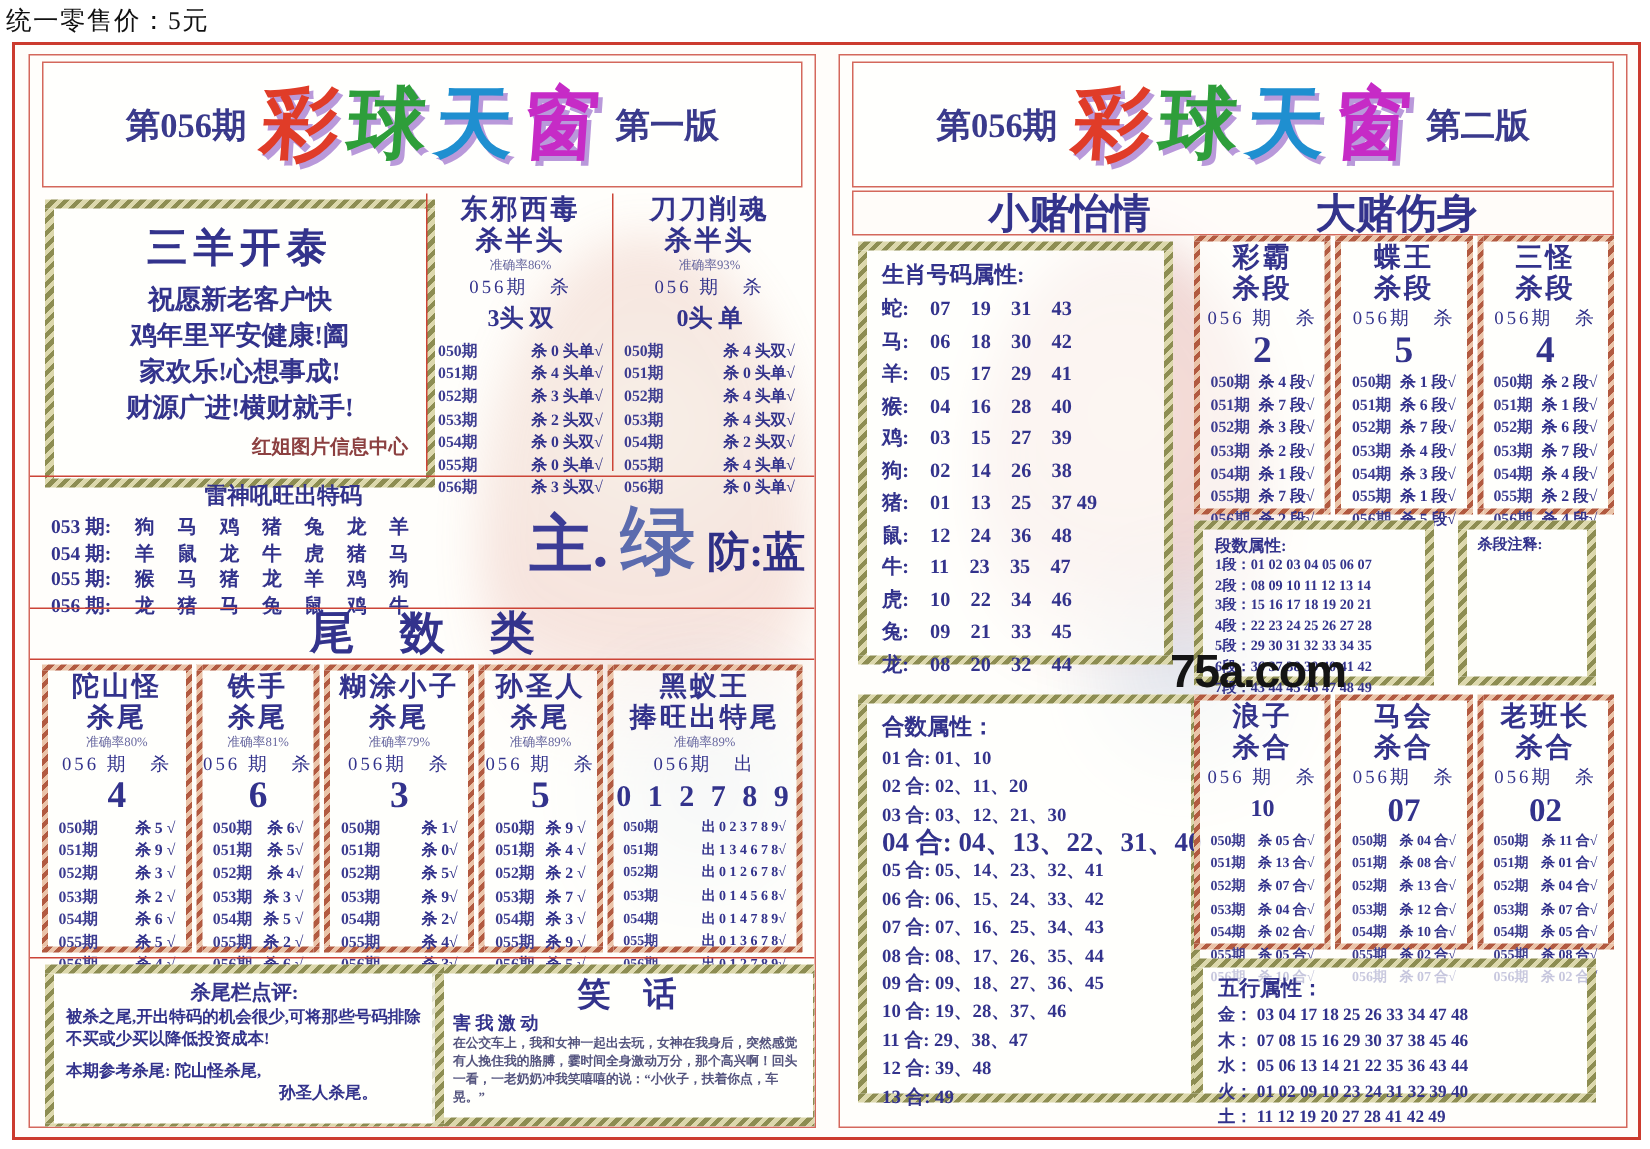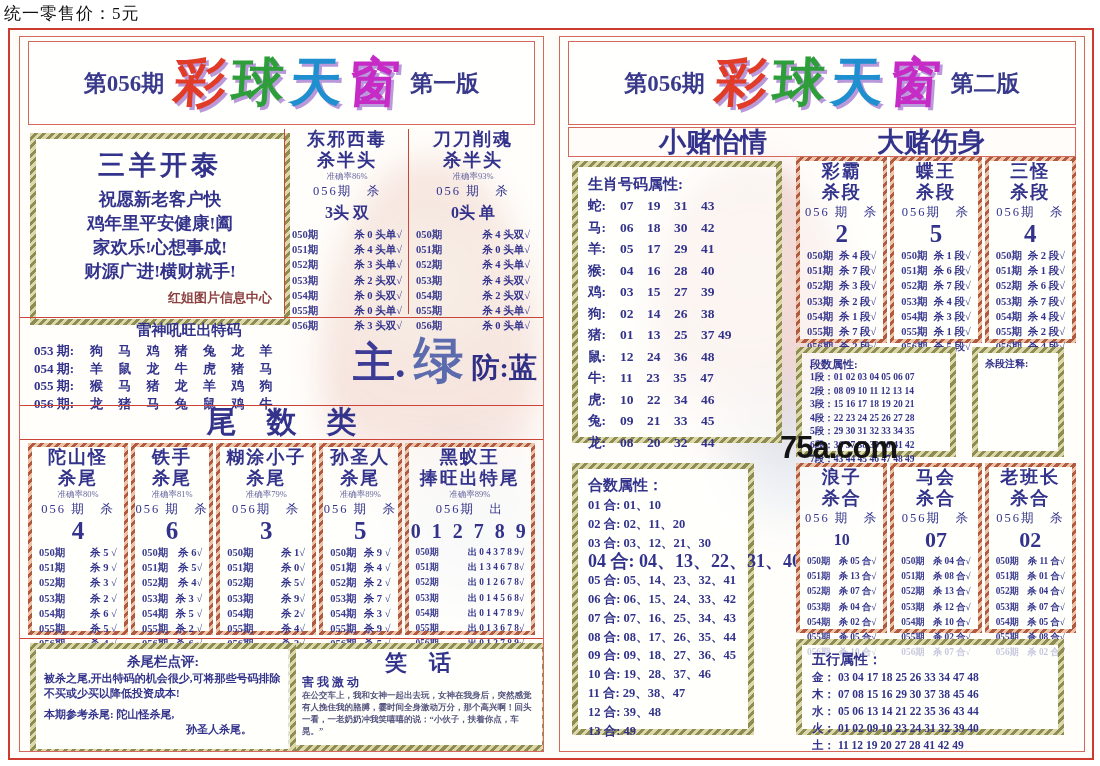--- a/index.html
+++ b/index.html
@@ -351,21 +351,21 @@
         <div class="rbox kcol tight" style="flex:1.4;">
           <div class="t1">黑蚁王</div>
           <div class="t1">捧旺出特尾</div>
           <div class="acc">准确率89%</div>
           <div class="cl">056期　出</div>
           <div class="big" style="font-size:20px;letter-spacing:3px;">0 1 2 7 8 9</div>
           <div class="rows">
 
           <div class="krow">
                 <span class="p">050期</span>
-                <span class="v">出 0 4 3 7 8 9√</span>
+                <span class="v">出 0 2 3 7 8 9√</span>
               </div>
               <div class="krow">
                 <span class="p">051期</span>
                 <span class="v">出 1 3 4 6 7 8√</span>
               </div>
               <div class="krow">
                 <span class="p">052期</span>
                 <span class="v">出 0 1 2 6 7 8√</span>
               </div>
               <div class="krow">
@@ -602,21 +602,21 @@
             <div class="srow" style="font-size:9.5px;line-height:13.6px;white-space:nowrap;">4段：22 23 24 25 26 27 28</div>
             <div class="srow" style="font-size:9.5px;line-height:13.6px;white-space:nowrap;">5段：29 30 31 32 33 34 35</div>
             <div class="srow" style="font-size:9.5px;line-height:13.6px;white-space:nowrap;">6段：36 37 38 39 40 41 42</div>
             <div class="srow" style="font-size:9.5px;line-height:13.6px;white-space:nowrap;">7段：43 44 45 46 47 48 49</div>
           </div>
       </div>
       <div class="obox listbox" style="left:412px;top:310px;width:92px;height:110px;padding:4px 7px;">
         <div class="sect-title" style="font-size:10px;line-height:13px;">杀段注释:</div>
       </div>
 
-      <div class="obox listbox" style="left:12px;top:426px;width:182px;height:272px;">
+      <div class="obox listbox" style="left:12px;top:426px;width:228px;height:272px;">
         <div class="sect-title" style="font-size:15px;line-height:21px;">合数属性：</div>
         <div>
 
         <div class="srow" style="font-size:12.5px;line-height:18.8px;white-space:nowrap;">01 合: 01、10</div>
             <div class="srow" style="font-size:12.5px;line-height:18.8px;white-space:nowrap;">02 合: 02、11、20</div>
             <div class="srow" style="font-size:12.5px;line-height:18.8px;white-space:nowrap;">03 合: 03、12、21、30</div>
             <div class="srow" style="font-size:18px;line-height:18.8px;white-space:nowrap;">04 合: 04、13、22、31、40</div>
             <div class="srow" style="font-size:12.5px;line-height:18.8px;white-space:nowrap;">05 合: 05、14、23、32、41</div>
             <div class="srow" style="font-size:12.5px;line-height:18.8px;white-space:nowrap;">06 合: 06、15、24、33、42</div>
             <div class="srow" style="font-size:12.5px;line-height:18.8px;white-space:nowrap;">07 合: 07、16、25、34、43</div>

